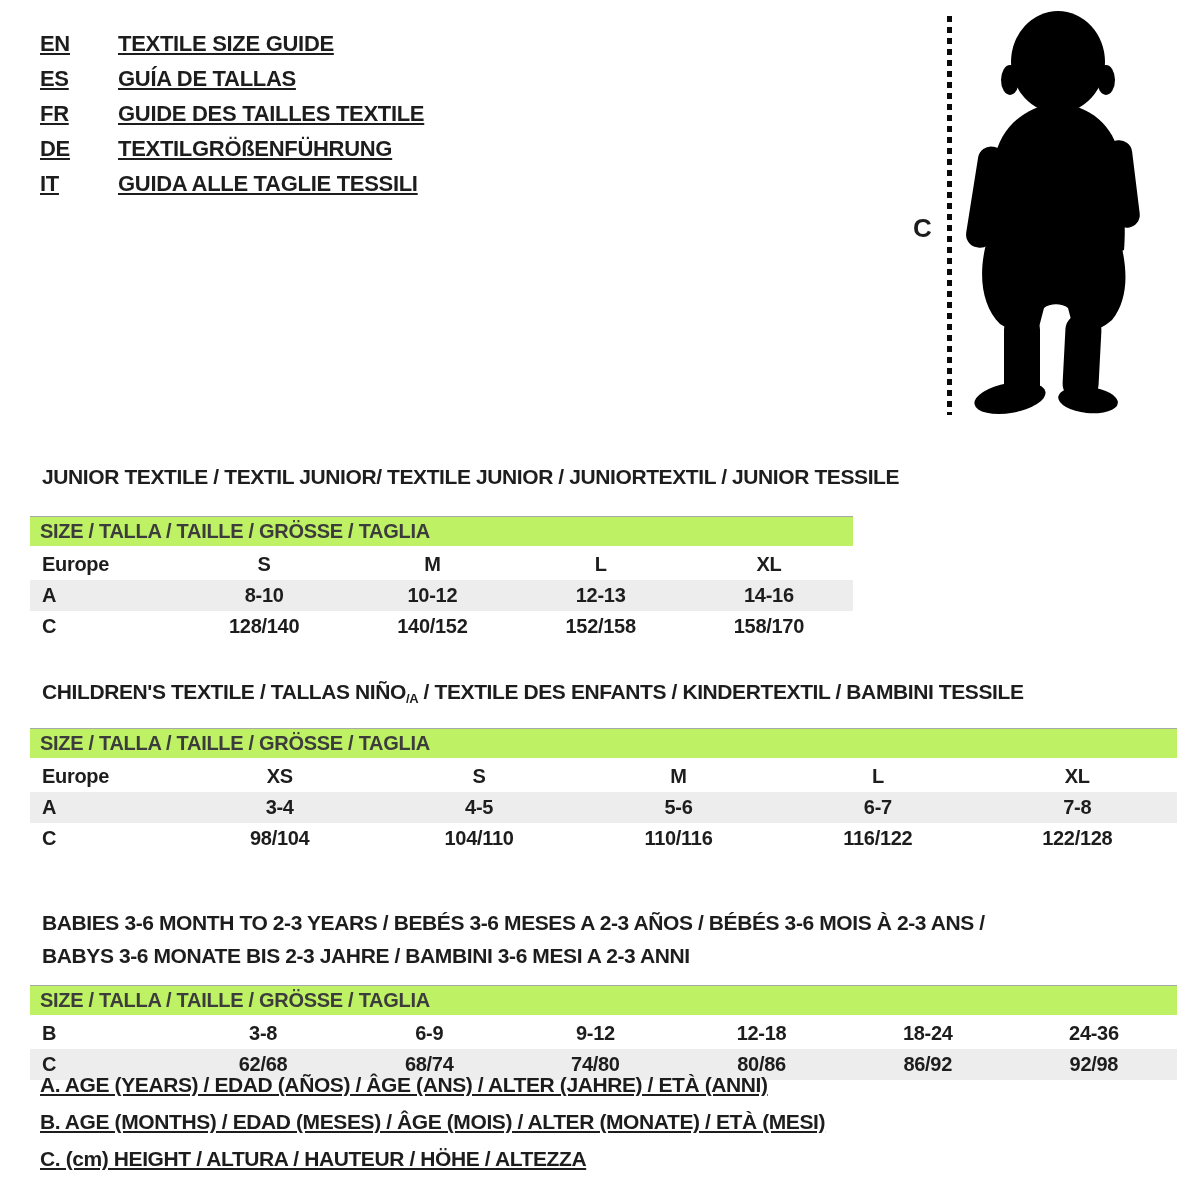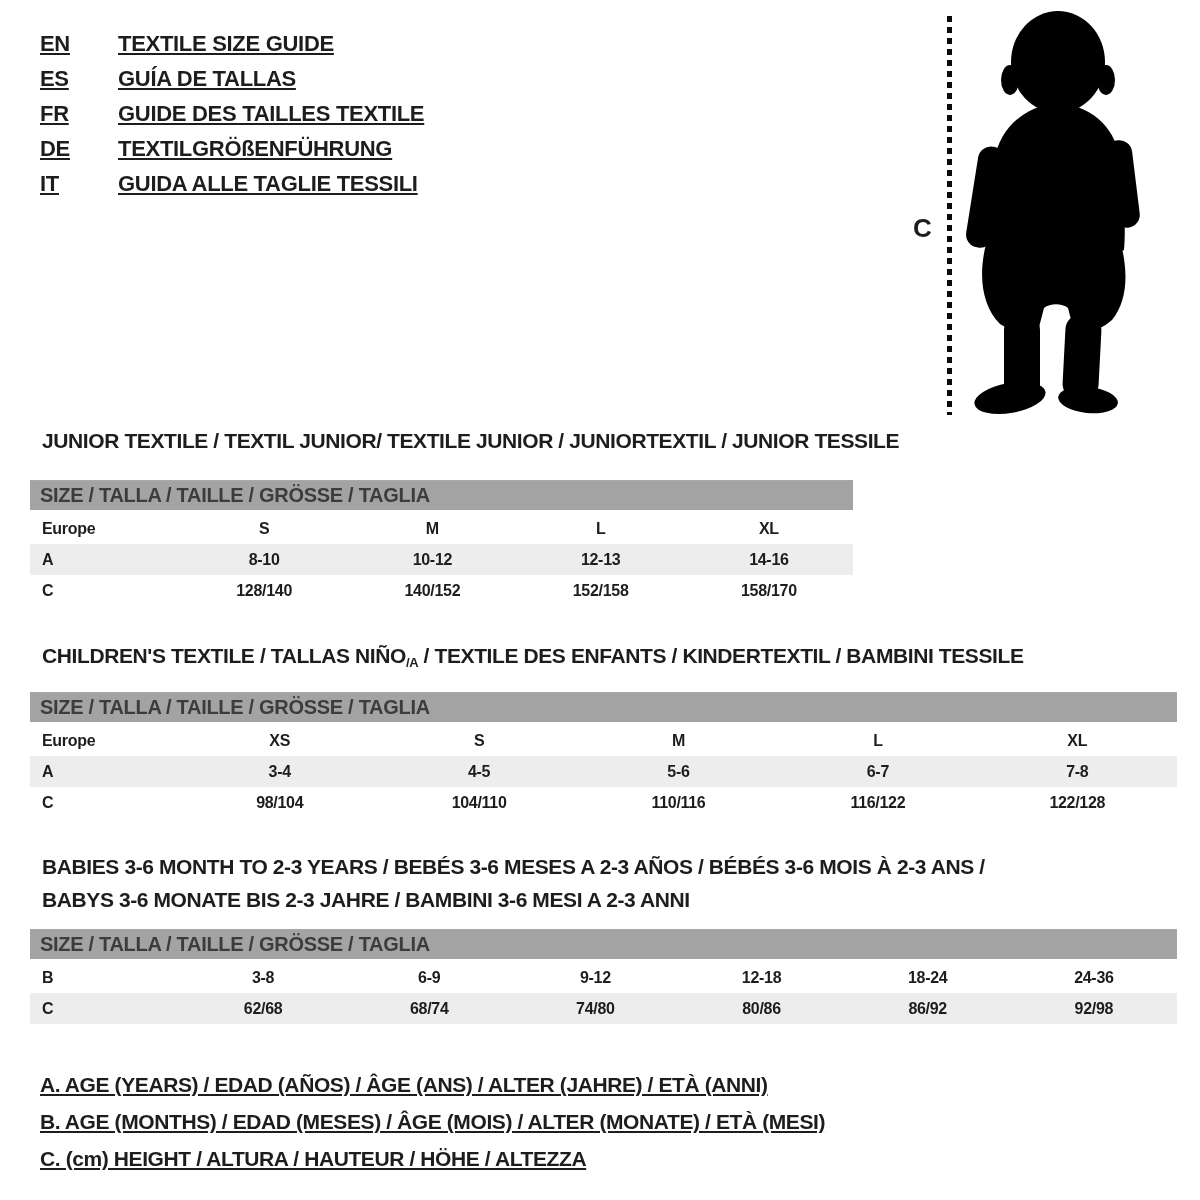--- a/index.html
+++ b/index.html
@@ -17,43 +17,43 @@
 
   
   .measure-line{
     left:947px;top:16px;width:5px;height:399px;
     background:repeating-linear-gradient(to bottom,#0a0a0a 0 6px,transparent 6px 11px);
   }
   .c-label{left:913px;top:213px;font-weight:700;font-size:26px;}
   .silhouette{left:958px;top:8px;}
 
   
-  .section{left:30px;}
+  .section{left:30px;margin-top:36px;}
   .section-title{
     font-weight:700;font-size:21px;letter-spacing:-0.4px;white-space:nowrap;padding-left:12px;
   }
   .title-sub{font-size:13px;vertical-align:-4px;}
   .sizebar{
-    background:#a3a3a3;border-top:1px solid #a8a8a8;height:29px;line-height:29px;
+    background:#bef264;border-top:1px solid #a8a8a8;height:29px;line-height:29px;
     padding-left:10px;font-weight:700;font-size:20px;letter-spacing:-0.3px;color:#3c3c3c;
     margin-bottom:3px;
   }
   table.size-table{width:100%;border-collapse:collapse;table-layout:fixed;}
   table.size-table td{
-    height:31px;text-align:center;font-weight:700;font-size:16px;letter-spacing:-0.3px;
+    height:31px;text-align:center;font-weight:700;font-size:20px;letter-spacing:-0.3px;
     padding:0;vertical-align:middle;
   }
   table.size-table td.rowlabel{text-align:left;padding-left:12px;}
   tr.shade{background:#ededed;}
 
   .sec-junior{top:429px;width:823px;}
   .sec-junior .sizebar{margin-top:27px;}
   .sec-children{top:644px;width:1147px;}
   .sec-children .sizebar{margin-top:22px;}
-  .sec-babies{top:850px;width:1147px;}
+  .sec-babies{top:870px;width:1147px;}
   .sec-babies .section-title{line-height:33px;}
   .sec-babies .sizebar{margin-top:13px;}
 
   
   .footnotes{left:40px;top:1066px;}
   .footnote{font-weight:700;font-size:21px;letter-spacing:-0.4px;line-height:37px;white-space:nowrap;text-decoration:underline;}
 </style>
 </head>
 <body>
 

